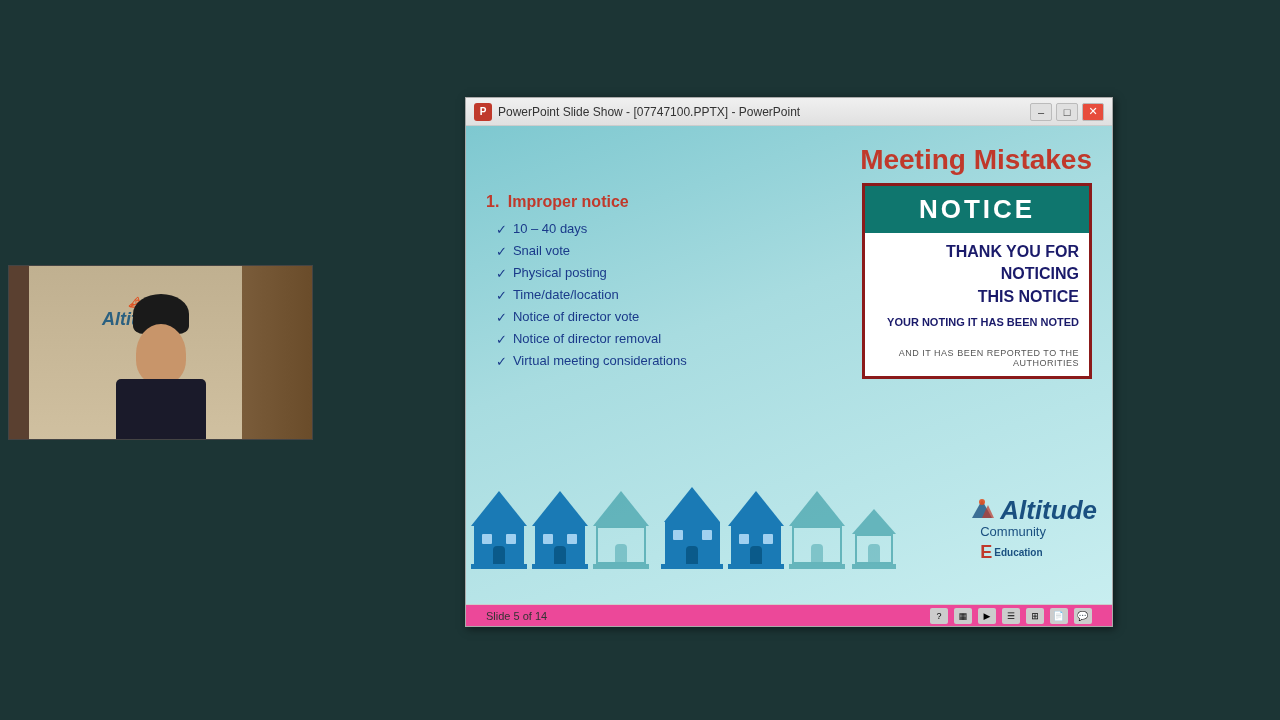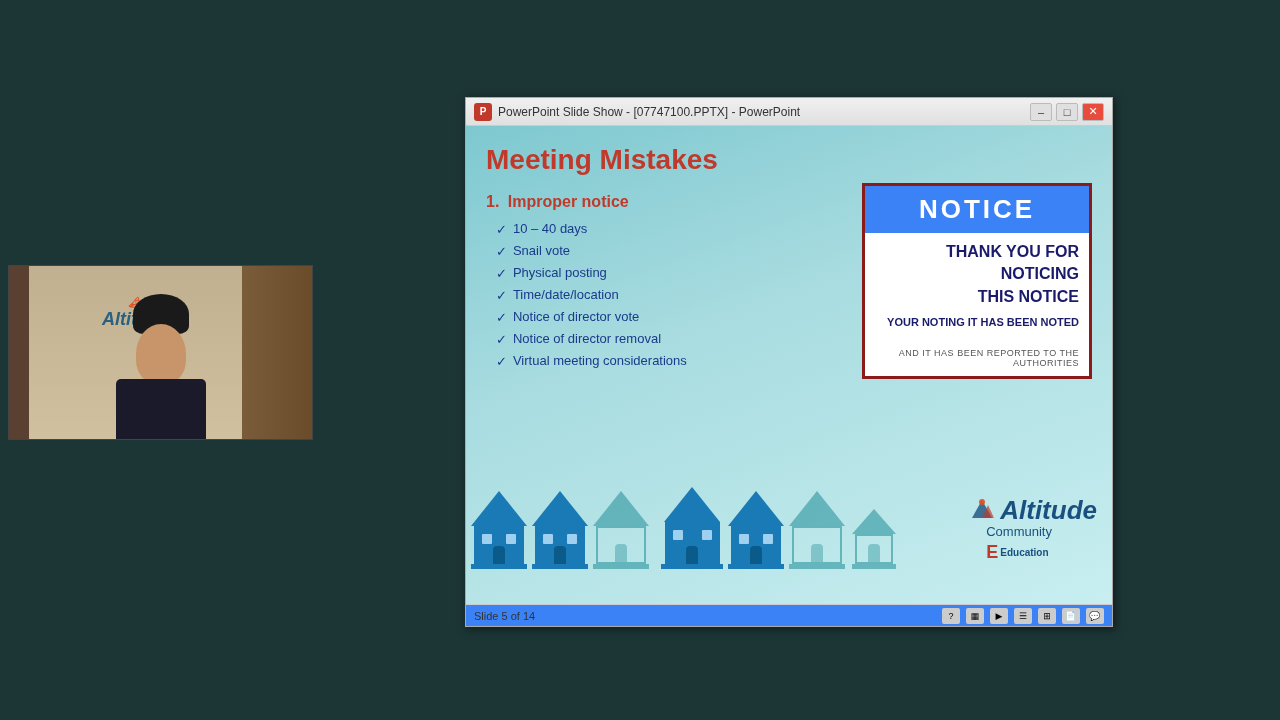--- a/index.html
+++ b/index.html
@@ -177,21 +177,21 @@
 
     
     #slide-area {
       flex: 1;
       background: linear-gradient(160deg, #7ec8d0 0%, #a8dce0 40%, #c8eef0 100%);
       position: relative;
       overflow: hidden;
     }
 
     #slide-title {
-      text-align: left;
+      text-align: right;
       padding: 18px 20px 12px;
       font-size: 28px;
       font-weight: bold;
       color: #c0392b;
       font-family: 'Segoe UI', Arial, sans-serif;
     }
 
     #slide-content {
       display: flex;
       padding: 0 20px;
@@ -239,21 +239,21 @@
       width: 230px;
       flex-shrink: 0;
       border: 3px solid #8b1a1a;
       background: white;
       margin-top: -5px;
       padding: 0;
       display: flex;
       flex-direction: column;
     }
     #notice-header {
-      background: #3b82f6;
+      background: #0f766e;
       color: white;
       font-size: 26px;
       font-weight: 900;
       text-align: center;
       padding: 8px 5px;
       letter-spacing: 3px;
     }
     #notice-body {
       padding: 8px 10px;
       text-align: right;
@@ -373,35 +373,35 @@
       color: #1a5080;
       line-height: 1;
       display: flex;
       align-items: center;
       gap: 3px;
     }
     #altitude-logo-sub {
       font-size: 14px;
       color: #1a5080;
       line-height: 1.3;
-      margin-left: 18px;
+      margin-left: 12px;
     }
     #altitude-logo-sub span {
       color: #c0392b;
     }
 
     
     #ppt-statusbar {
       height: 22px;
-      background: #3b82f6;
+      background: #ec4899;
       border-top: 1px solid #ccc;
       display: flex;
       align-items: center;
       justify-content: space-between;
-      padding: 0 8px;
+      padding: 0 20px;
       flex-shrink: 0;
     }
     #status-slide-info {
       font-size: 11px;
       color: #333;
     }
     #status-controls {
       display: flex;
       gap: 6px;
       align-items: center;

